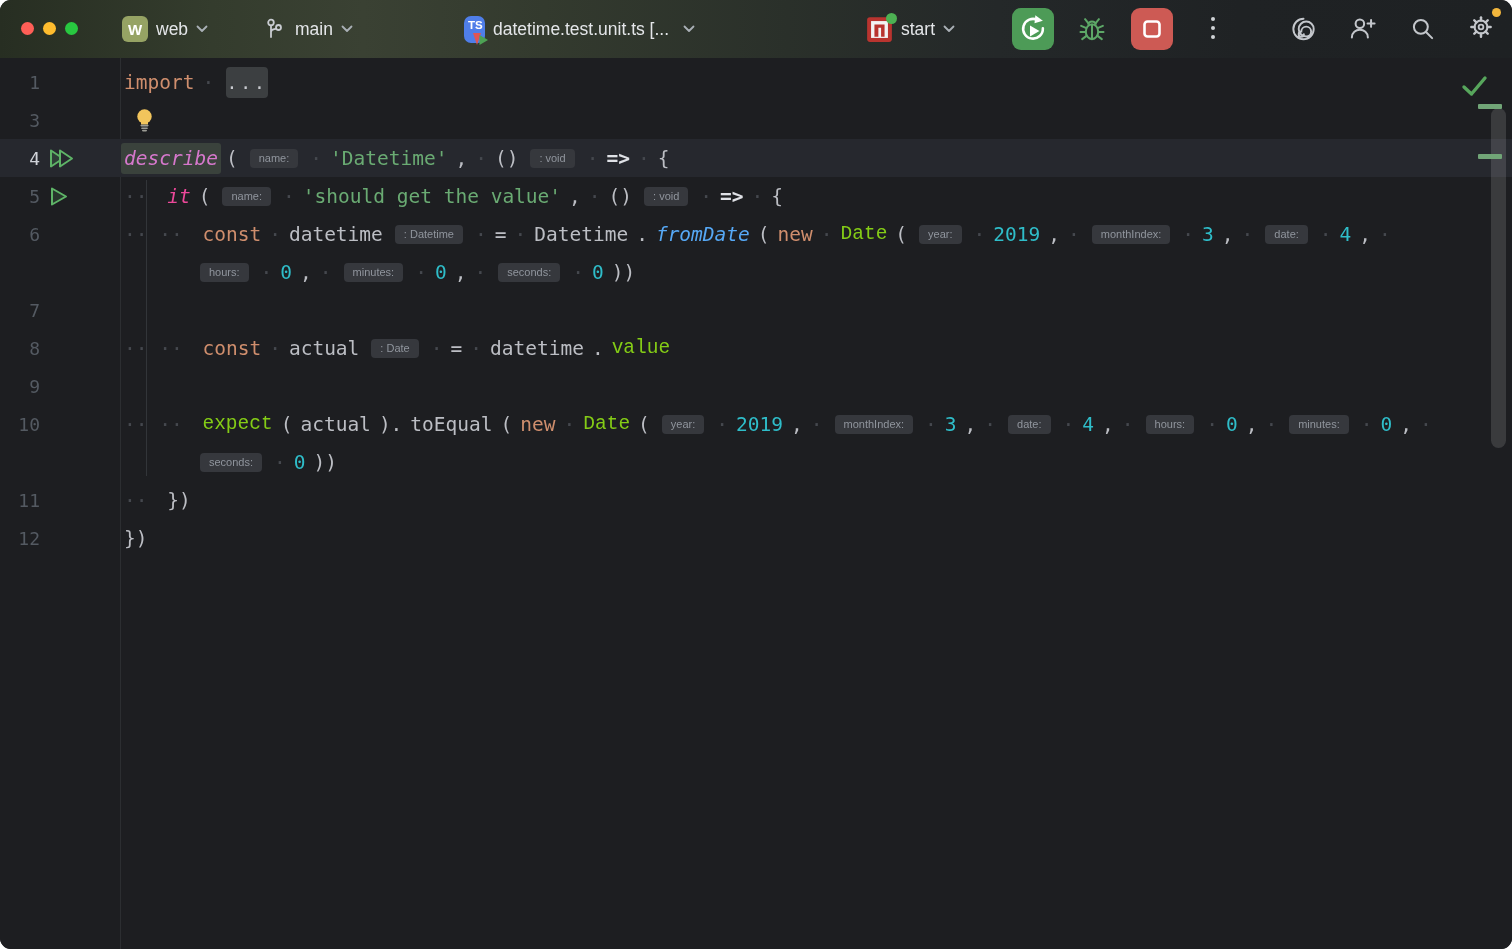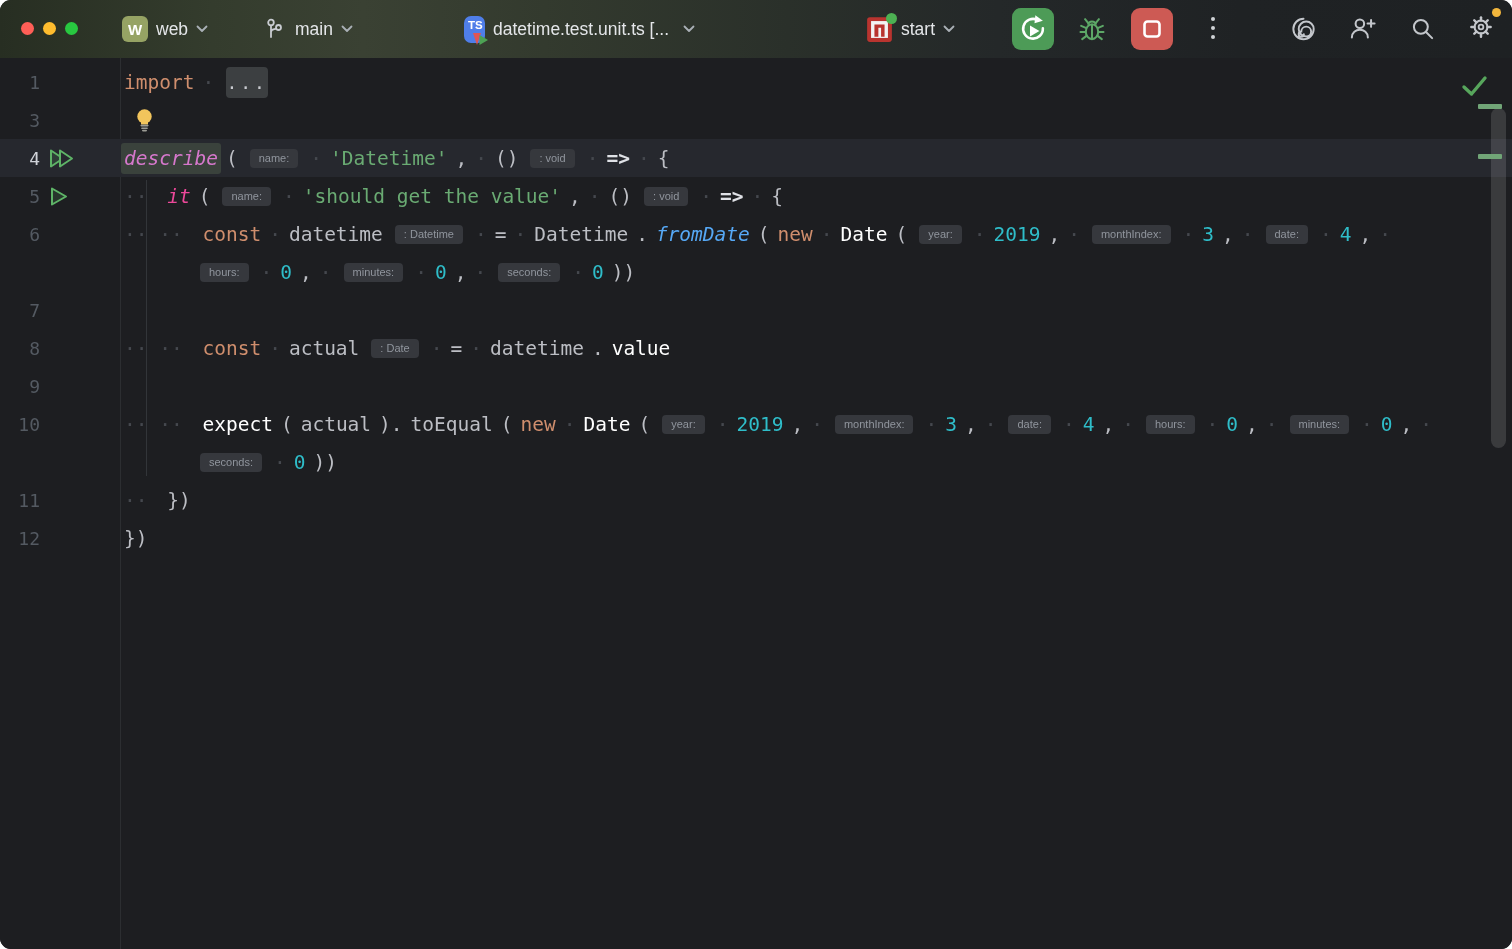--- a/index.html
+++ b/index.html
@@ -42,21 +42,21 @@
   .code-row.cur{background:#26282e;}
   .gut{flex:0 0 120px;display:flex;align-items:center;height:100%;}
   .num{width:40px;text-align:right;font-family:"DejaVu Sans Mono",monospace;font-size:18px;color:#545a62;}
   .code-row.cur .num{color:#cfd2d8;}
   .ricon{width:32px;margin-left:7px;display:flex;align-items:center;}
   .codecell{padding-left:4px;display:flex;align-items:center;white-space:pre;
             font-family:"DejaVu Sans Mono",monospace;font-size:19.5px;color:#bcbec4;gap:8px;}
   .tok-kw{color:#cf8e6d;}
   .tok-id{color:#bcbec4;}
   .tok-pl{color:#bcbec4;}
-  .tok-fn{color:#ffffff;}
+  .tok-fn{color:#84cc16;font-family:Liberation Mono, monospace;}
   .tok-fni{color:#56a8f5;font-style:italic;}
   .tok-str{color:#6aab73;}
   .tok-num{color:#2fbdc9;}
   .tok-ws{color:#45484e;}
   .tok-arr{color:#dfe1e6;font-weight:bold;}
   .tok-pink{color:#ec4899;font-style:italic;}
   .tok-pinkhl{color:#d678cc;font-style:italic;background:#3a423c;border-radius:3px;padding:4px 3px;margin:-4px -3px;}
   .tok-chip{background:#36383d;color:#90959d;font-family:"Liberation Sans",sans-serif;
             font-size:11px;border-radius:4px;padding:3px 9px 4px;margin:0 4px;white-space:pre;}
   .tok-fold{background:#3c3f41;color:#c9cbd0;border-radius:4px;margin-left:4px;

